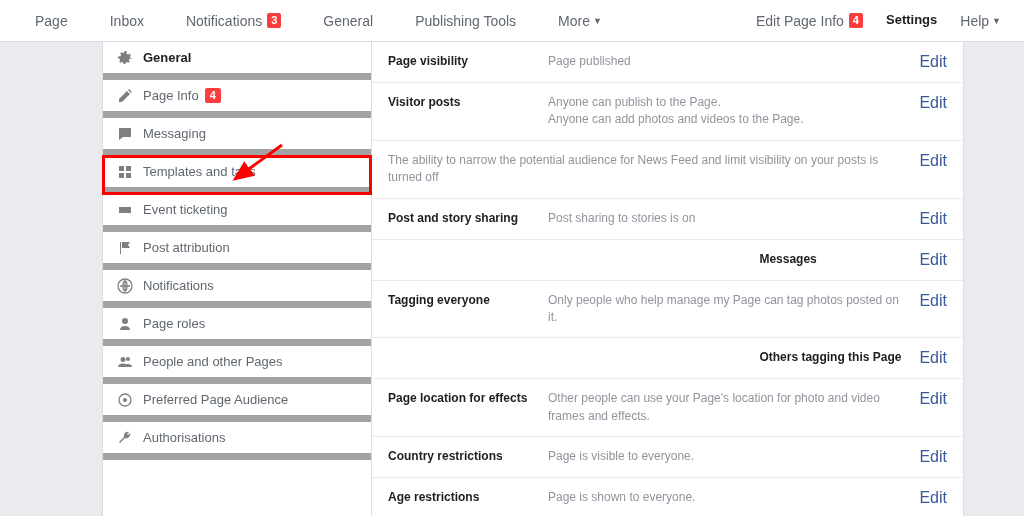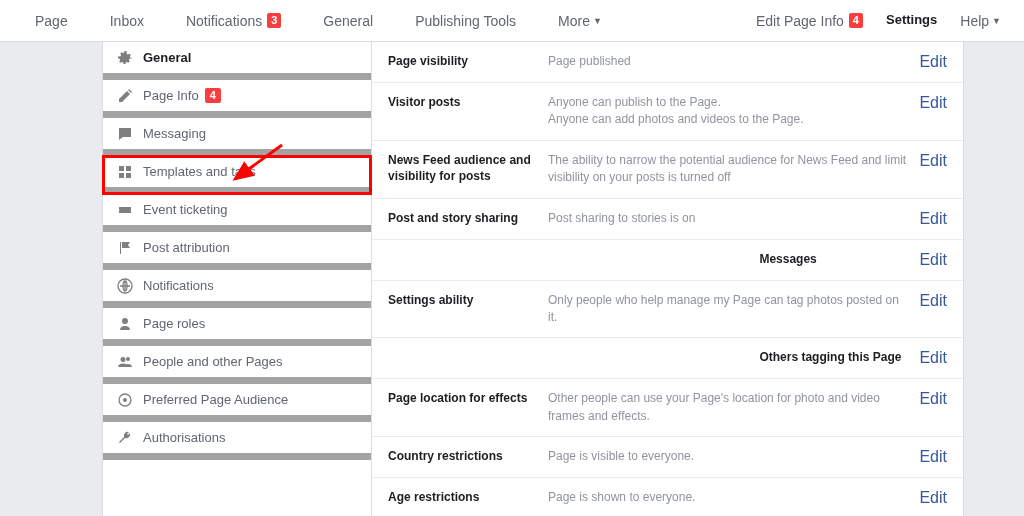--- a/index.html
+++ b/index.html
@@ -168,35 +168,34 @@
         <div class="row-label">Page visibility</div>
         <div class="row-desc">Page published</div>
         <div class="row-edit">Edit</div>
       </div>
       <div class="row">
         <div class="row-label">Visitor posts</div>
         <div class="row-desc">Anyone can publish to the Page.<br>Anyone can add photos and videos to the Page.</div>
         <div class="row-edit">Edit</div>
       </div>
       <div class="row">
-        <div class="row-label">News Feed audience and visibility for posts</div>
         <div class="row-desc">The ability to narrow the potential audience for News Feed and limit visibility on your posts is turned off</div>
         <div class="row-edit">Edit</div>
       </div>
       <div class="row">
         <div class="row-label">Post and story sharing</div>
         <div class="row-desc">Post sharing to stories is on</div>
         <div class="row-edit">Edit</div>
       </div>
       <div class="row">
         <div class="row-label">Messages</div>
         <div class="row-edit">Edit</div>
       </div>
       <div class="row">
-        <div class="row-label">Settings ability</div>
+        <div class="row-label">Tagging everyone</div>
         <div class="row-desc">Only people who help manage my Page can tag photos posted on it.</div>
         <div class="row-edit">Edit</div>
       </div>
       <div class="row">
         <div class="row-label">Others tagging this Page</div>
         <div class="row-edit">Edit</div>
       </div>
       <div class="row">
         <div class="row-label">Page location for effects</div>
         <div class="row-desc">Other people can use your Page's location for photo and video frames and effects.</div>

